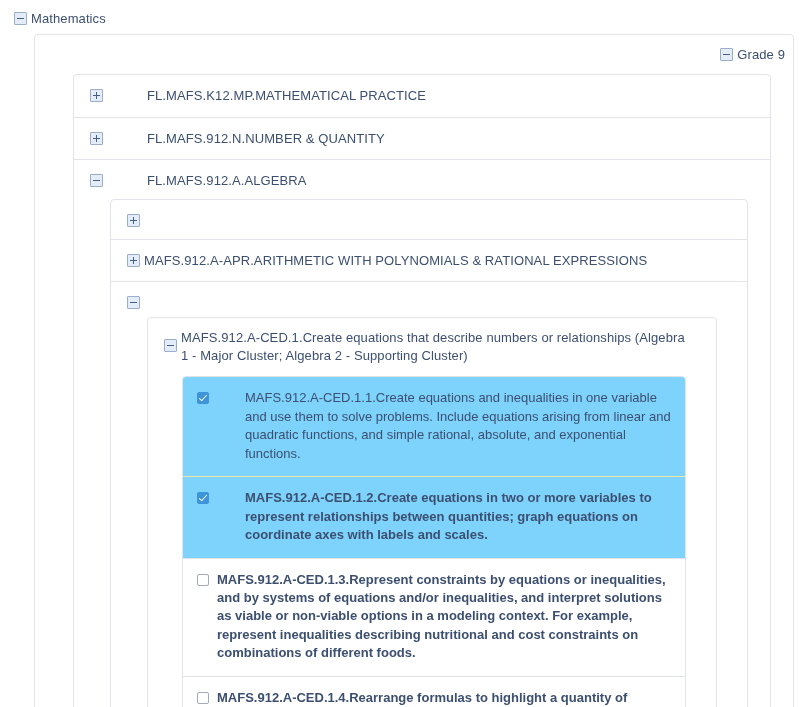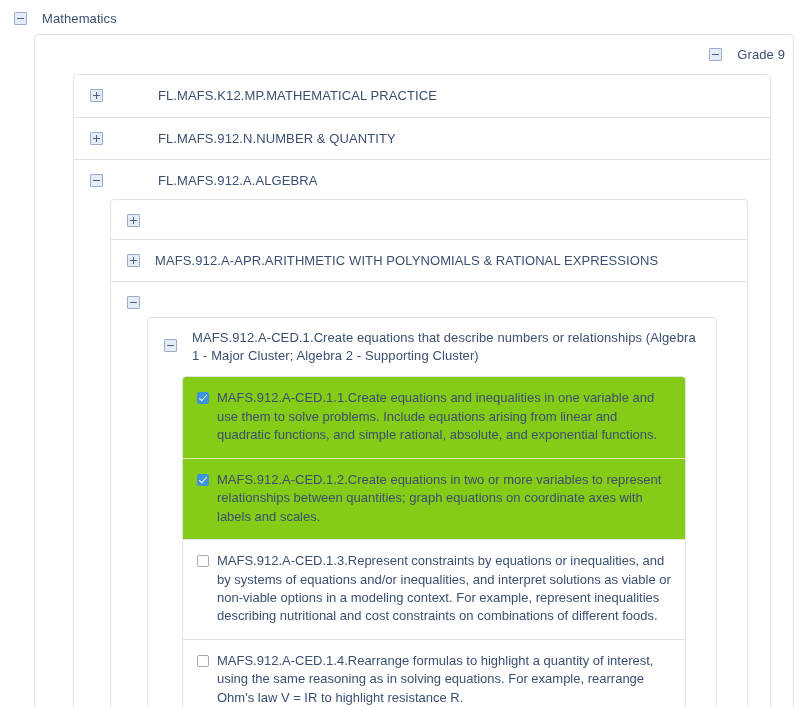--- a/index.html
+++ b/index.html
@@ -22,21 +22,21 @@
   }
 
   
   .node-header {
     display: flex;
     align-items: flex-start;
     padding: 9px 0 9px 0;
     line-height: 1.35;
   }
   .node-header .label {
-    margin-left: 15px;
+    margin-left: 4px;
     letter-spacing: .1px;
   }
 
   
   .toggler {
     flex: 0 0 auto;
     width: 13px;
     height: 13px;
     margin-top: 2px;
     box-sizing: border-box;
@@ -110,22 +110,22 @@
     margin-bottom: 12px;
     overflow: hidden;
     background: #fff;
   }
   .bench {
     display: flex;
     align-items: flex-start;
     padding: 12px 14px 13px 14px;
     line-height: 1.42;
   }
-  .bench + .bench { border-top: 1px solid #e6e6d6; }
-  .bench.selected { background: #84cc16; }
+  .bench + .bench { border-top: 1px solid #e6e6d6; font-weight: bold; }
+  .bench.selected { background: #7dd3fc; gap: 28px; }
   .bench.selected + .bench.selected { border-top: 1px solid #eee7a6; }
   .bench:not(.selected) + .bench:not(.selected) { border-top: 1px solid #e0e3e8; }
   .bench.selected + .bench:not(.selected) { border-top: 1px solid #e0e3e8; }
 
   .bench .text {
     margin-left: 8px;
     max-width: 490px;
   }
 
   .cbox {

